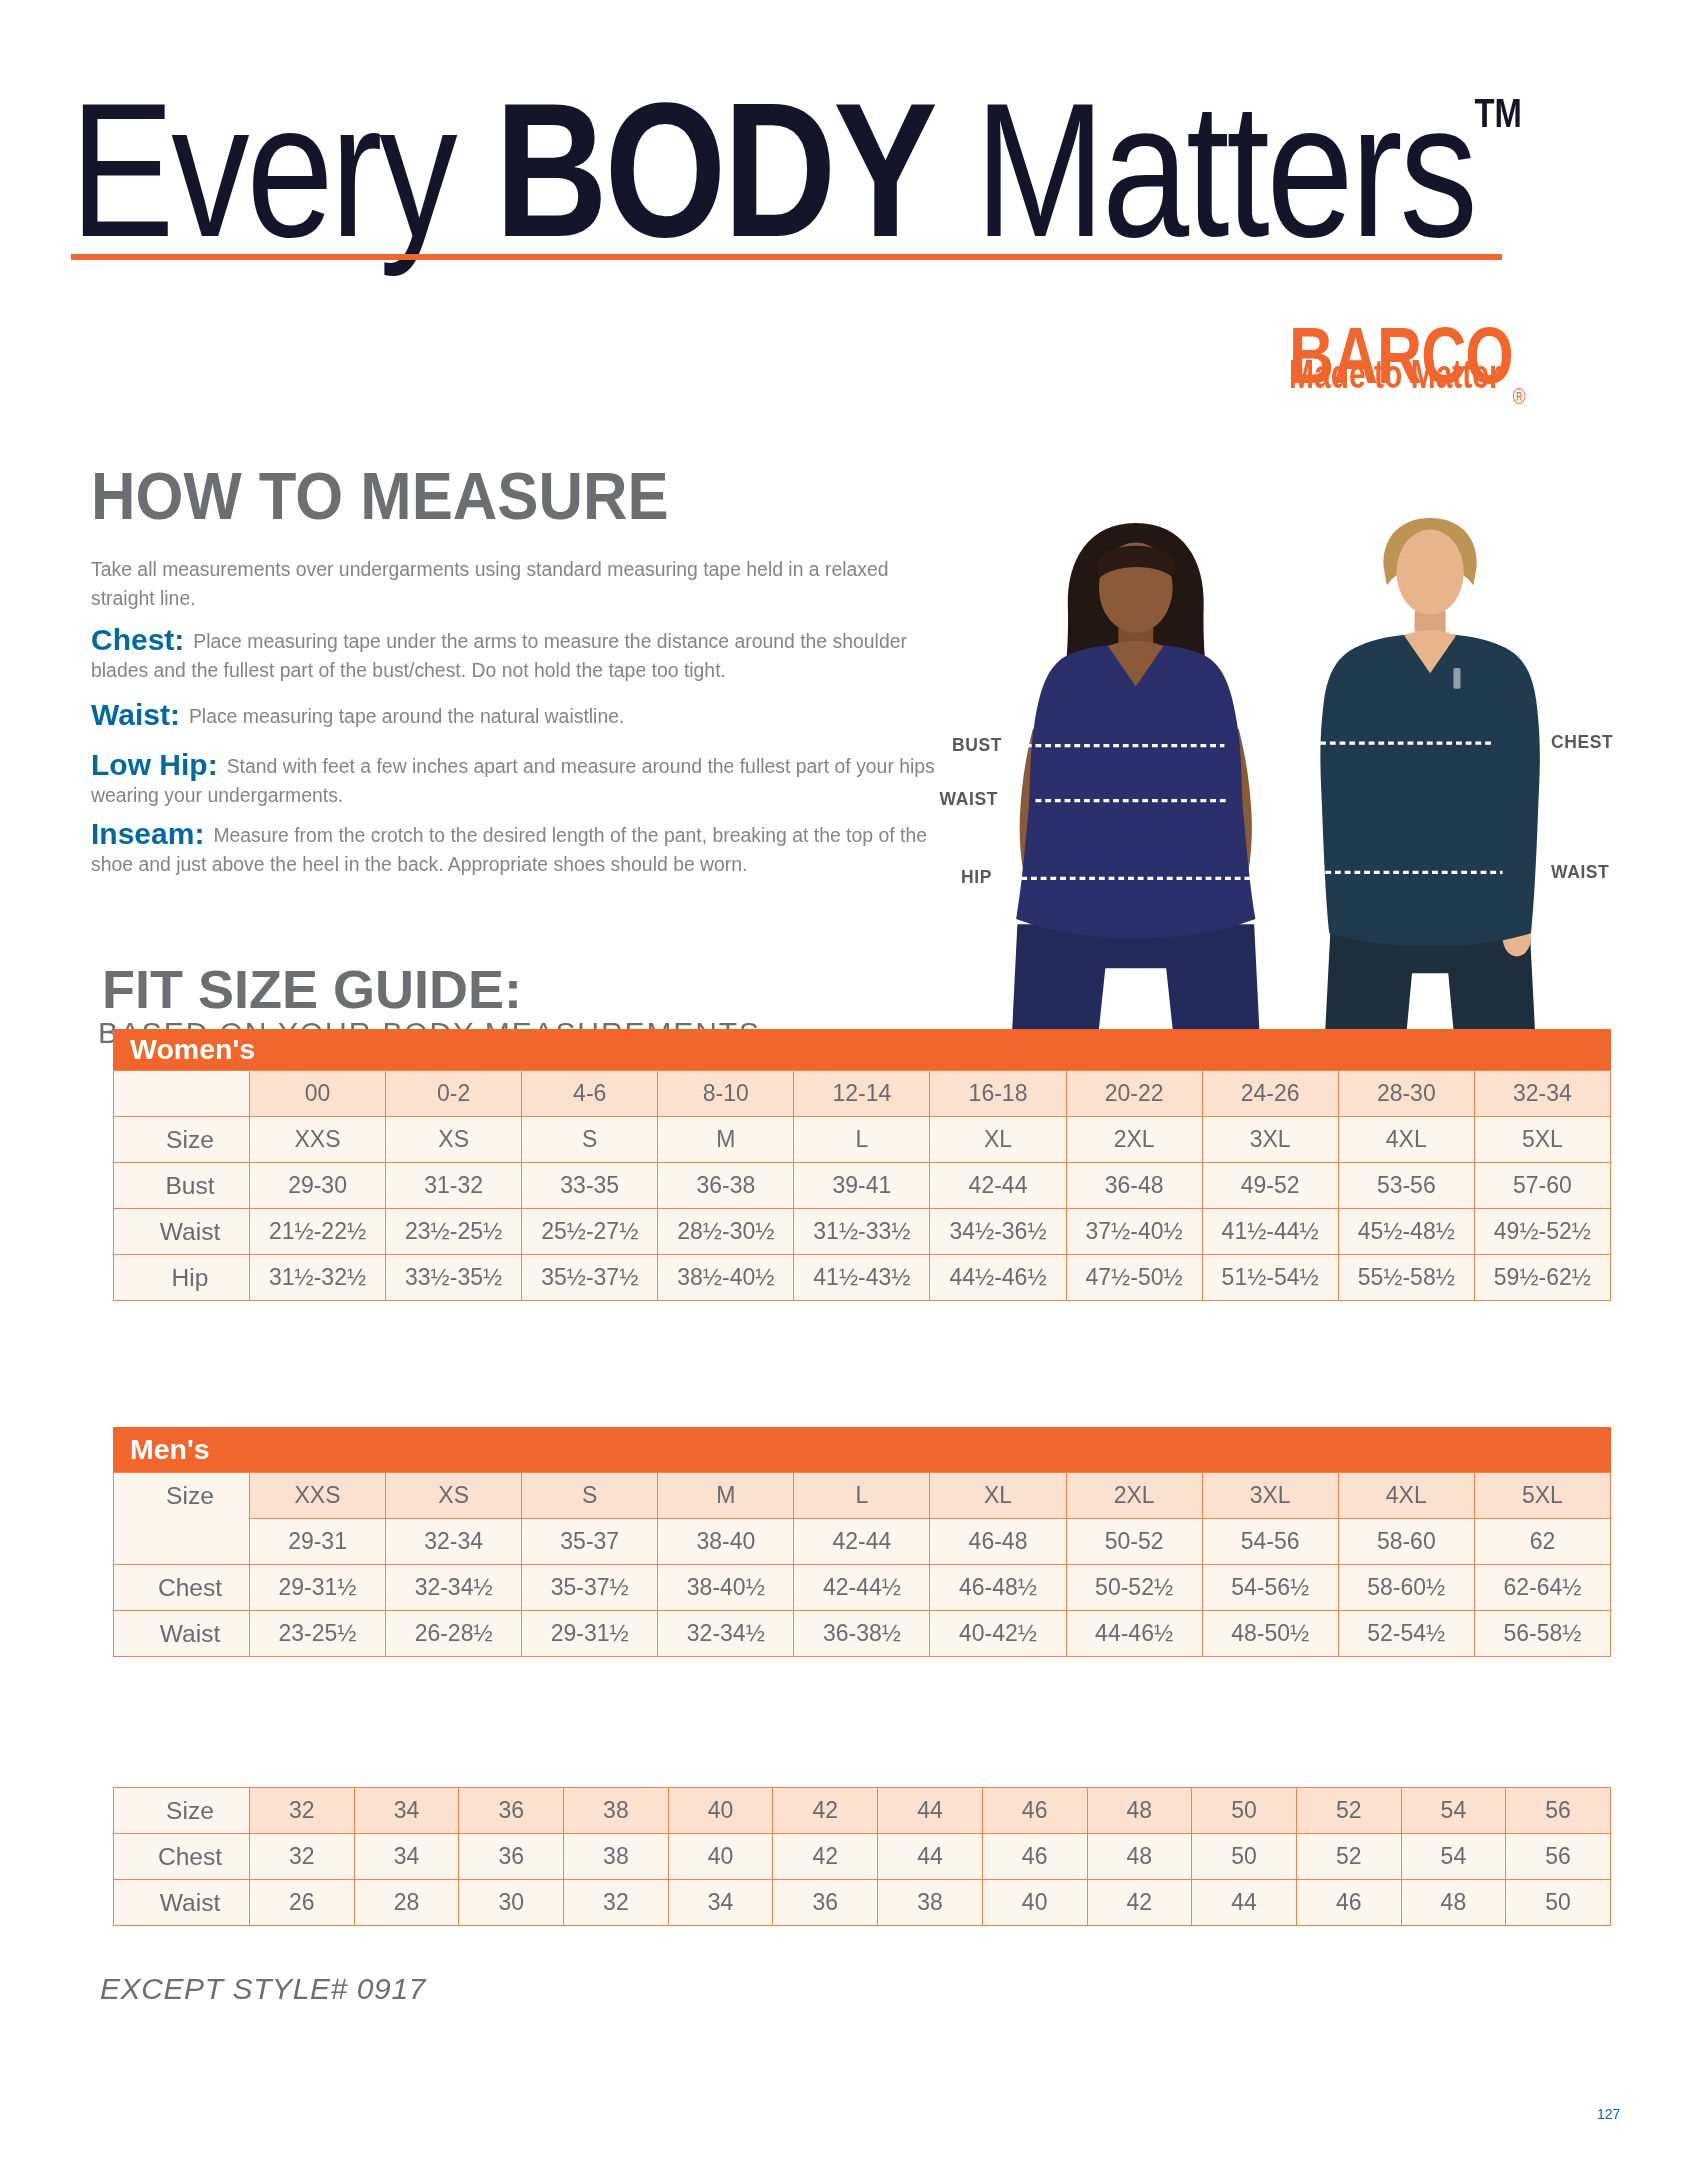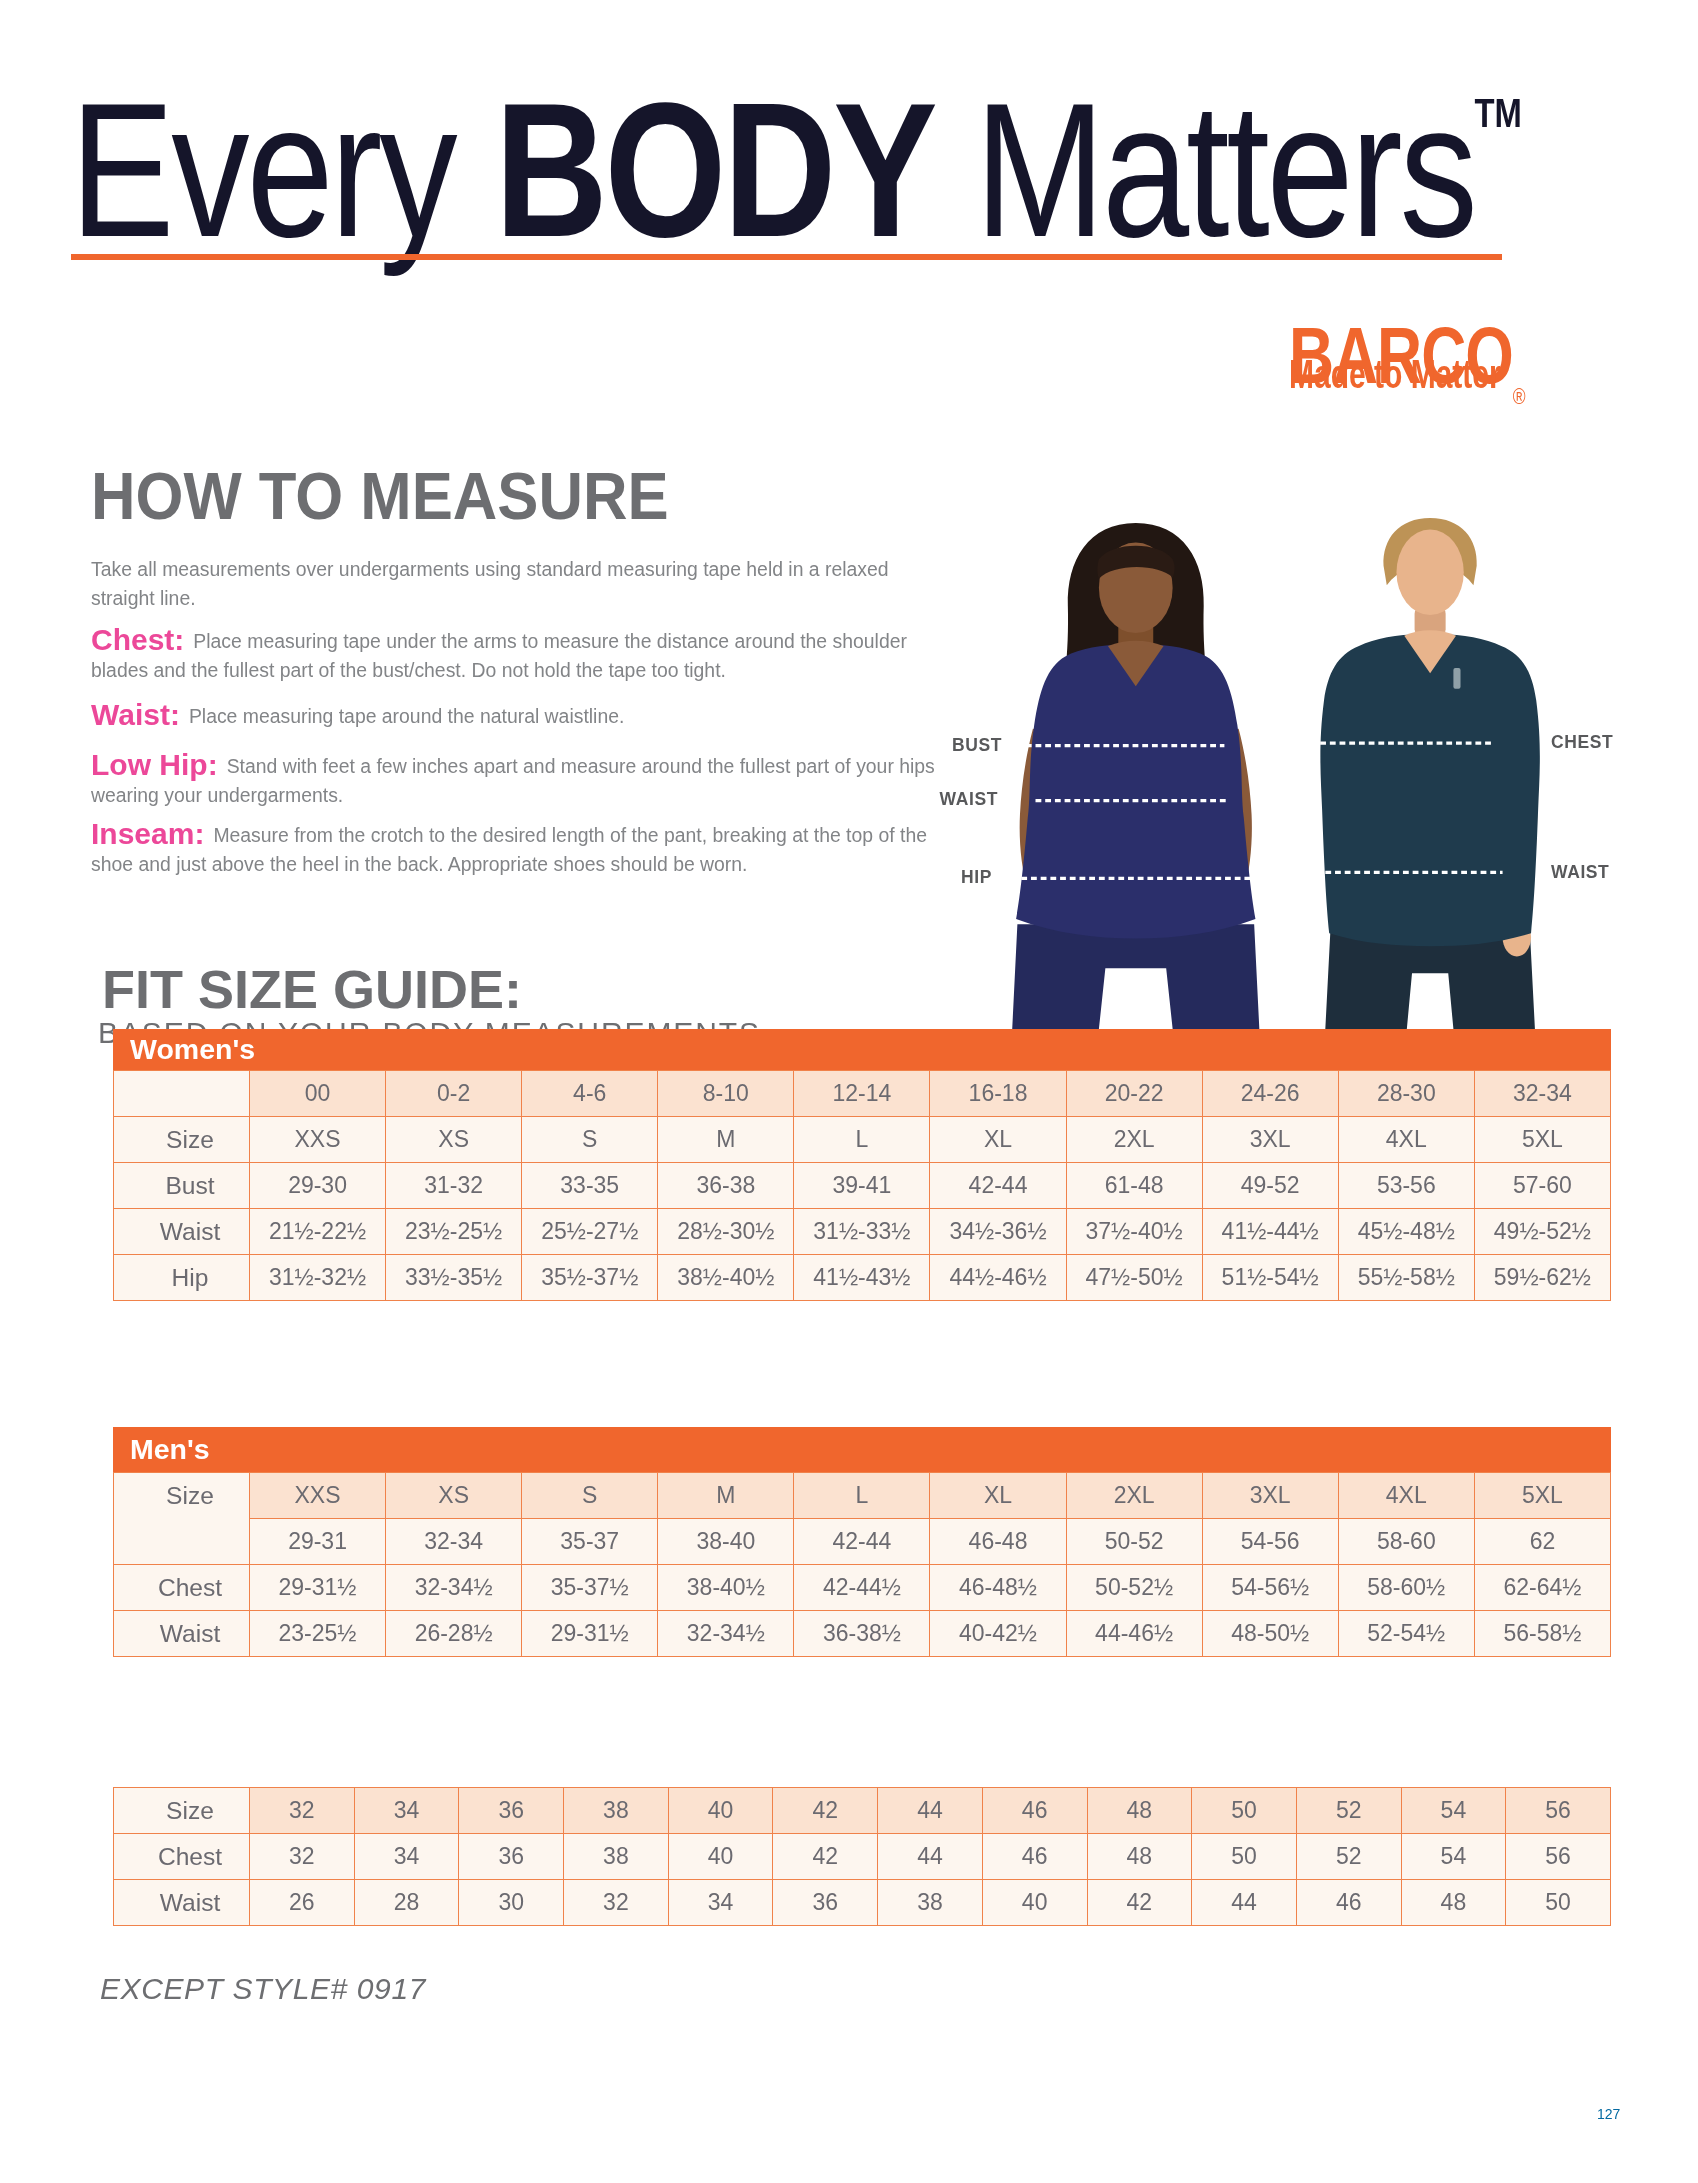--- a/index.html
+++ b/index.html
@@ -19,21 +19,21 @@
   .logo .cond{transform:scaleX(0.79);font-size:79px;font-weight:700;letter-spacing:-1.3px;}
   .logo .reg{font-size:22px;font-weight:400;position:relative;top:21px;letter-spacing:0;}
   .tagline{left:1289px;top:354px;line-height:1;color:#F0662D;white-space:nowrap;}
   .tagline .cond{transform:scaleX(0.75);font-size:40px;font-weight:700;}
 
   
   .h2{left:91px;top:449px;line-height:1;color:#6D6E71;white-space:nowrap;}
   .h2 .cond{transform:scaleX(0.92);font-size:67px;font-weight:700;}
   .intro{left:91px;top:555px;width:847px;font-size:19.4px;line-height:28.5px;color:#828487;margin:0;}
   .def{width:860px;font-size:19.4px;line-height:29px;color:#828487;margin:0;}
-  .def .term{font-size:30px;font-weight:700;color:#ec4899;line-height:29px;
+  .def .term{font-size:30px;font-weight:700;color:#0369a1;line-height:29px;
              vertical-align:-1.9px;margin-right:9px;}
   #def-chest{left:91px;top:625px;}
   #def-waist{left:91px;top:700px;}
   #def-lowhip{left:91px;top:750px;}
   #def-inseam{left:91px;top:819px;}
 
   
   .models{left:906px;top:505px;width:783px;height:524px;}
   .fig-lab{position:absolute;font-size:17.5px;font-weight:700;color:#58595B;letter-spacing:0.6px;}
   #lab-bust {left:911px;top:735px;width:91px;text-align:right;}
@@ -176,21 +176,21 @@
             <td>5XL</td>
           </tr>
       <tr>
             <td class="lbl">Bust</td>
             <td>29-30</td>
             <td>31-32</td>
             <td>33-35</td>
             <td>36-38</td>
             <td>39-41</td>
             <td>42-44</td>
-            <td>61-48</td>
+            <td>36-48</td>
             <td>49-52</td>
             <td>53-56</td>
             <td>57-60</td>
           </tr>
       <tr>
             <td class="lbl">Waist</td>
             <td>21½-22½</td>
             <td>23½-25½</td>
             <td>25½-27½</td>
             <td>28½-30½</td>

